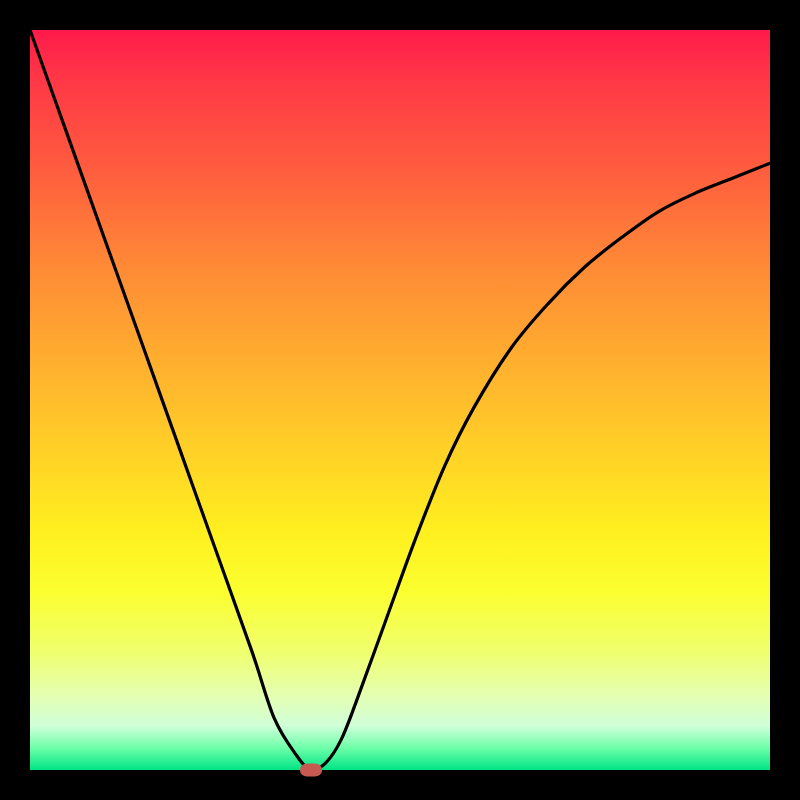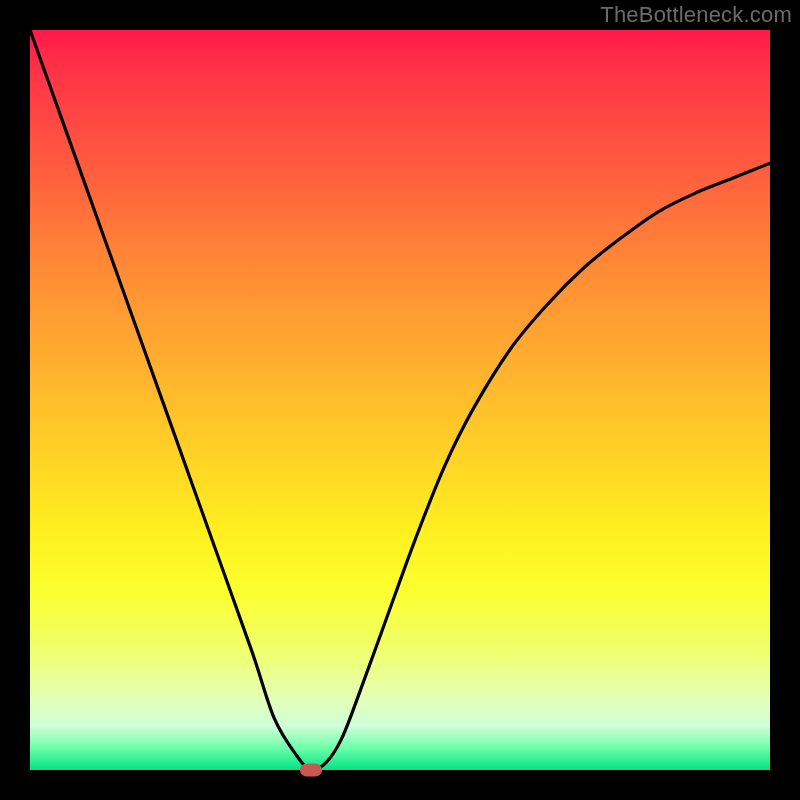--- a/index.html
+++ b/index.html
@@ -72,21 +72,20 @@
     border-radius: 7px / 6px;
     background: #c65a52;
     transform: translate(-50%, -50%);
   }
 </style>
 </head>
 <body>
 
 <div class="frame">
 
-  <div class="watermark">TheBottleneck.com</div>
 
   <div class="plot-area">
     <div class="gradient-bg"></div>
 
     <svg class="curve-layer" viewBox="0 0 740 740" preserveAspectRatio="none">
       <path id="curve-path" fill="none" stroke="#000000" stroke-width="3.2" stroke-linecap="round" stroke-linejoin="round" d="M 0.00 0.00 C 6.17 17.27, 24.67 69.07, 37.00 103.60 C 49.33 138.13, 61.67 172.67, 74.00 207.20 C 86.33 241.73, 98.67 276.27, 111.00 310.80 C 123.33 345.33, 135.67 379.87, 148.00 414.40 C 160.33 448.93, 172.67 483.47, 185.00 518.00 C 197.33 552.53, 212.13 593.23, 222.00 621.60 C 231.87 649.97, 236.80 670.93, 244.20 688.20 C 251.60 705.47, 260.23 716.57, 266.40 725.20 C 272.57 733.83, 276.27 738.77, 281.20 740.00 C 286.13 741.23, 291.07 737.53, 296.00 732.60 C 300.93 727.67, 305.87 720.27, 310.80 710.40 C 315.73 700.53, 318.20 693.13, 325.60 673.40 C 333.00 653.67, 345.33 619.13, 355.20 592.00 C 365.07 564.87, 374.93 536.50, 384.80 510.60 C 394.67 484.70, 404.53 458.80, 414.40 436.60 C 424.27 414.40, 432.90 397.13, 444.00 377.40 C 455.10 357.67, 468.67 335.47, 481.00 318.20 C 493.33 300.93, 505.67 287.37, 518.00 273.80 C 530.33 260.23, 542.67 247.90, 555.00 236.80 C 567.33 225.70, 579.67 216.45, 592.00 207.20 C 604.33 197.95, 616.67 188.70, 629.00 181.30 C 641.33 173.90, 653.67 168.35, 666.00 162.80 C 678.33 157.25, 690.67 152.93, 703.00 148.00 C 715.33 143.07, 733.83 135.67, 740.00 133.20"></path>
     </svg>
 
     <div id="marker" class="marker" style="left: 281.2px; top: 740px; background: rgb(198, 90, 82);"></div>
   </div>

